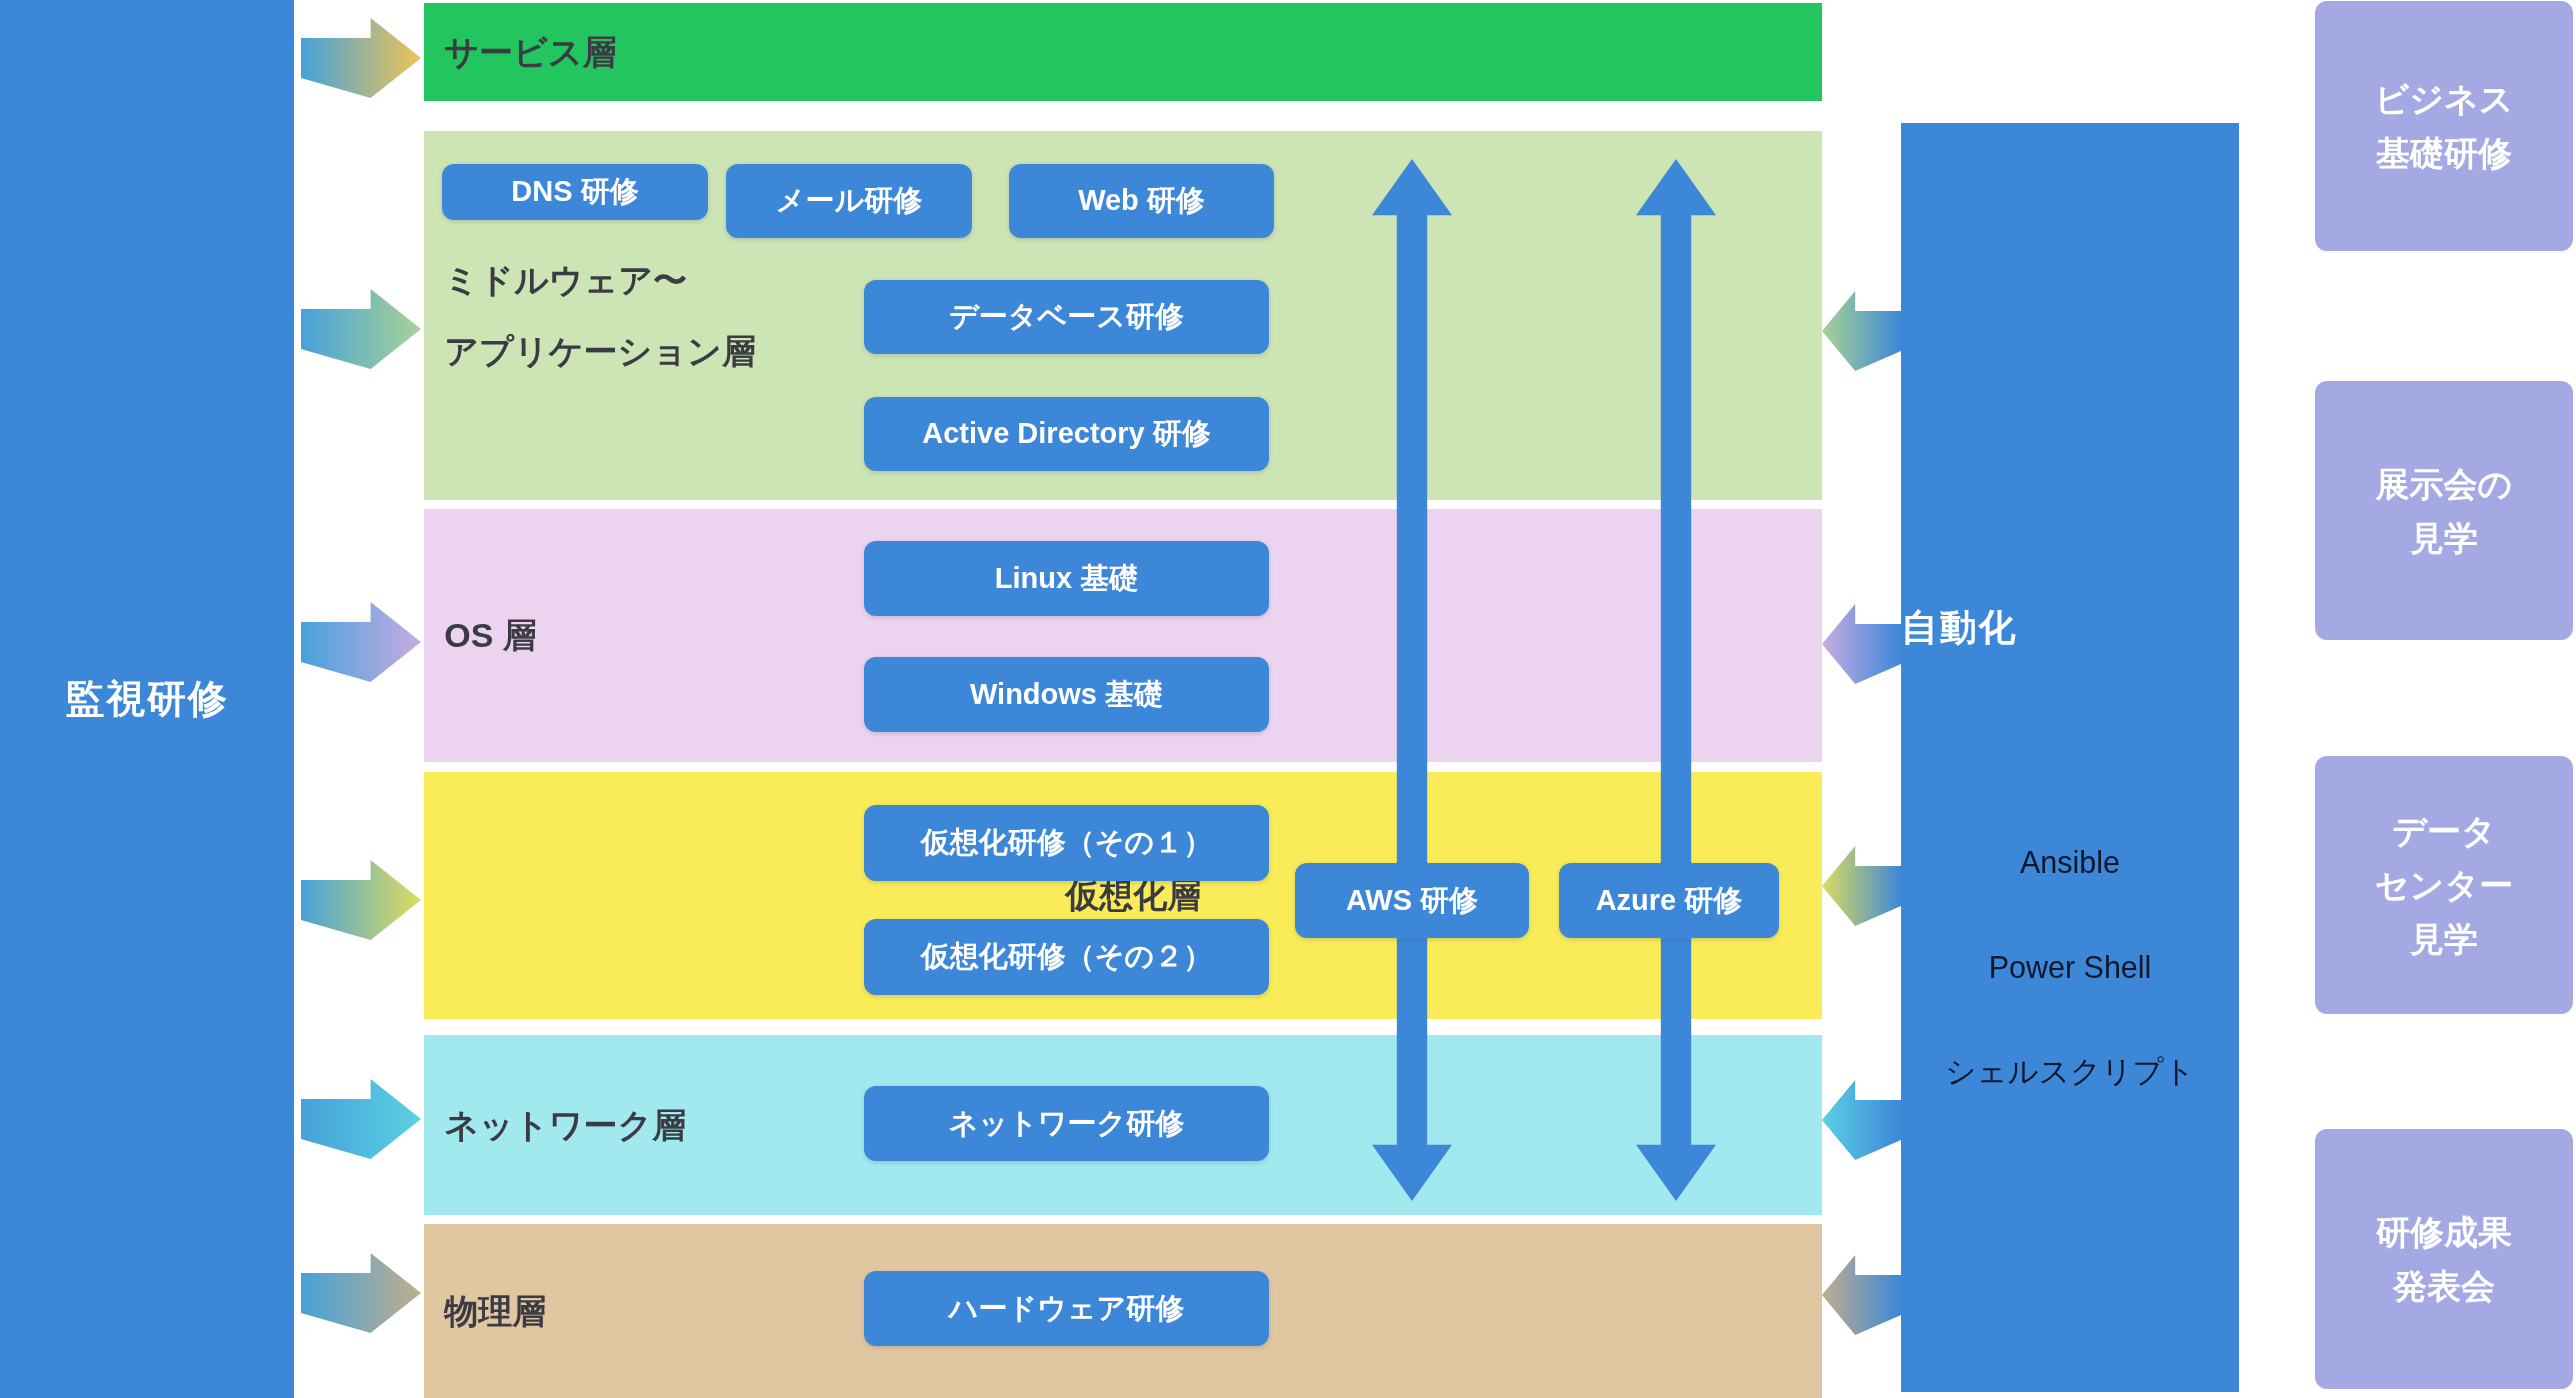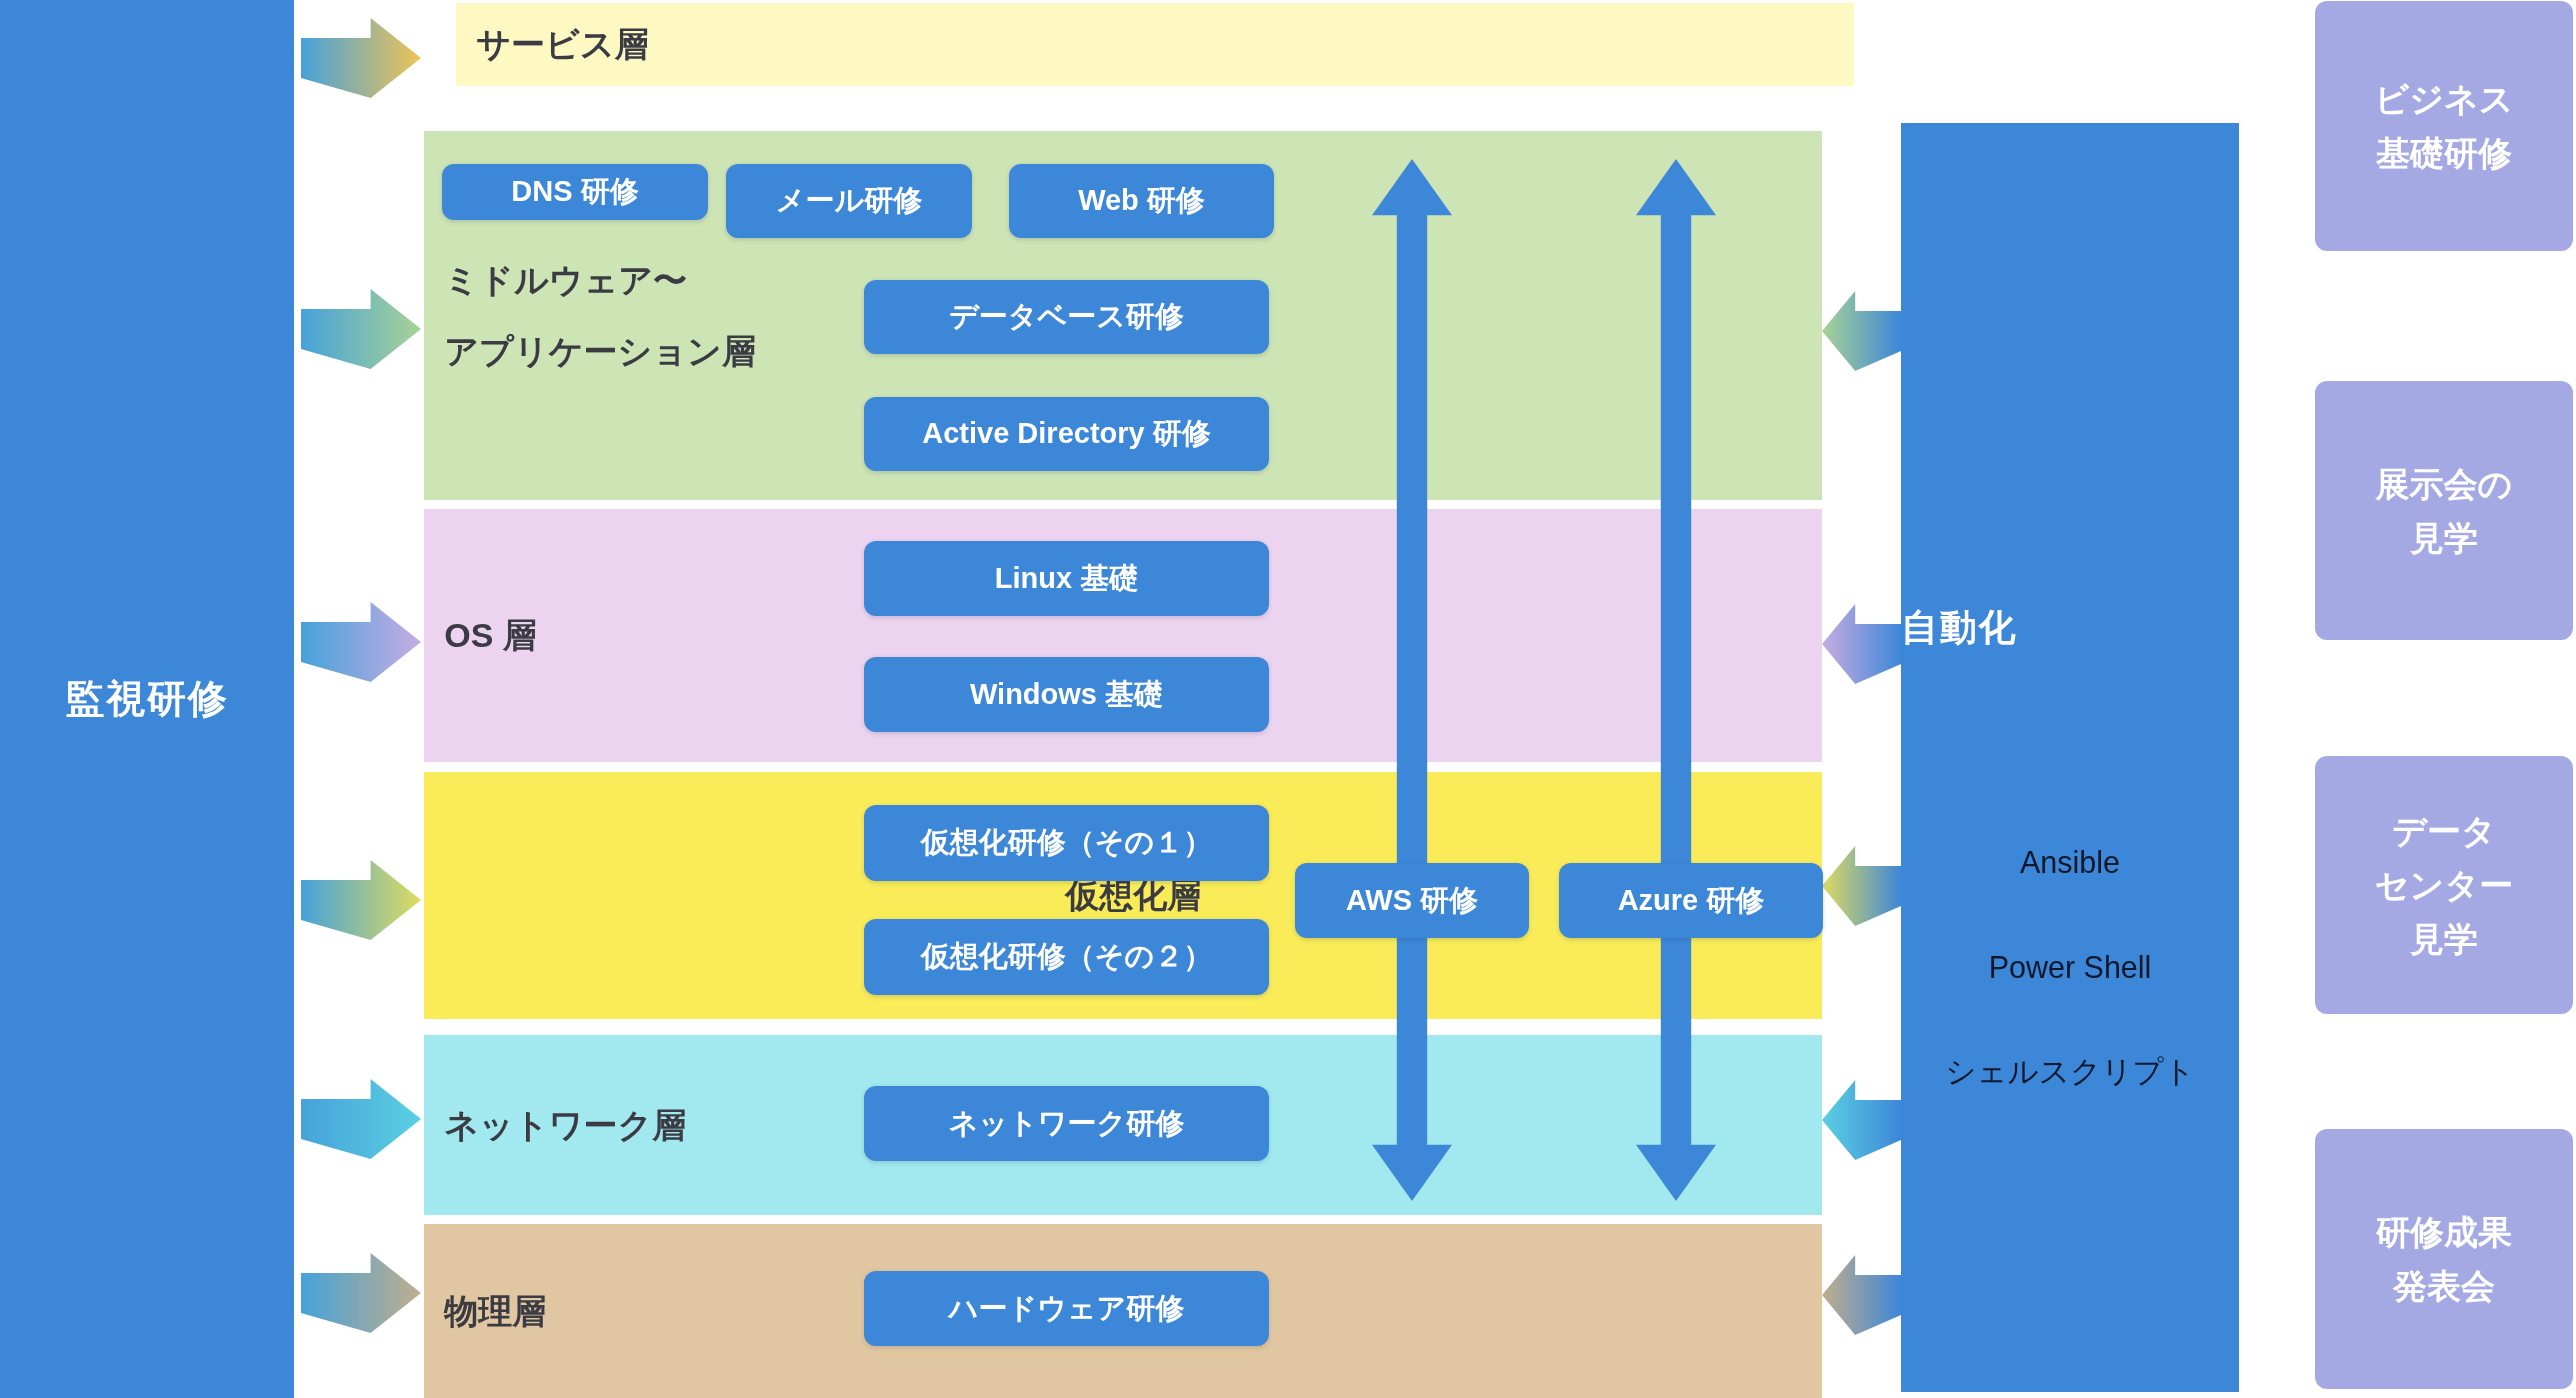--- a/index.html
+++ b/index.html
@@ -13,21 +13,21 @@
     left:0;top:0;width:294px;height:1398px;background:#3d87d8;
     display:flex;align-items:center;justify-content:center;z-index:1;
   }
   .sidebar span{color:#ffffff;font-size:39px;font-weight:bold;letter-spacing:1.7px;}
   
   .layer{left:424px;width:1398px;z-index:1;display:flex;align-items:center;}
   .layer-label{
     padding-left:20.3px;color:#3b3b43;font-size:34px;font-weight:bold;
     line-height:71px;white-space:nowrap;
   }
-  .l-service{top:3.4px;height:83px;background:#fef9c3;margin-left:32px;}
+  .l-service{top:3.4px;height:98px;background:#22c55e;}
   .l-middleware{top:131px;height:369px;background:#cde4b5;}
   .l-os{top:509px;height:253px;background:#ecd4f1;}
   .l-virt{top:772px;height:247px;background:#f9ec58;justify-content:center;}
   .l-network{top:1035px;height:180px;background:#a2e9ef;}
   .l-physical{top:1224px;height:174px;background:#e1c7a1;}
   
   .btn{
     background:#3d87d8;border-radius:12px;color:#ffffff;z-index:3;
     display:flex;align-items:center;justify-content:center;
     font-size:29px;font-weight:600;white-space:nowrap;
@@ -128,21 +128,21 @@
   <div class="abs btn" style="left:1009px;top:164px;width:265px;height:74px">Web 研修</div>
   <div class="abs btn" style="left:864px;top:280px;width:405px;height:74px">データベース研修</div>
   <div class="abs btn" style="left:864px;top:397px;width:405px;height:74px">Active Directory 研修</div>
 
   <div class="abs btn" style="left:864px;top:541px;width:405px;height:75px">Linux 基礎</div>
   <div class="abs btn" style="left:864px;top:657px;width:405px;height:75px">Windows 基礎</div>
 
   <div class="abs btn" style="left:864px;top:805px;width:405px;height:76px">仮想化研修（その１）</div>
   <div class="abs btn" style="left:864px;top:919px;width:405px;height:76px">仮想化研修（その２）</div>
   <div class="abs btn" style="left:1295px;top:863px;width:234px;height:75px">AWS 研修</div>
-  <div class="abs btn" style="left:1559px;top:863px;width:264px;height:75px">Azure 研修</div>
+  <div class="abs btn" style="left:1559px;top:863px;width:220px;height:75px">Azure 研修</div>
 
   <div class="abs btn" style="left:864px;top:1086px;width:405px;height:75px">ネットワーク研修</div>
 
   <div class="abs btn" style="left:864px;top:1271px;width:405px;height:75px">ハードウェア研修</div>
 
   <div class="abs arrow-l rgrad-middleware" style="top:291px"></div>
   <div class="abs arrow-l rgrad-os" style="top:604px"></div>
   <div class="abs arrow-l rgrad-virt" style="top:846px"></div>
   <div class="abs arrow-l rgrad-network" style="top:1080px"></div>
   <div class="abs arrow-l rgrad-physical" style="top:1255px"></div>

